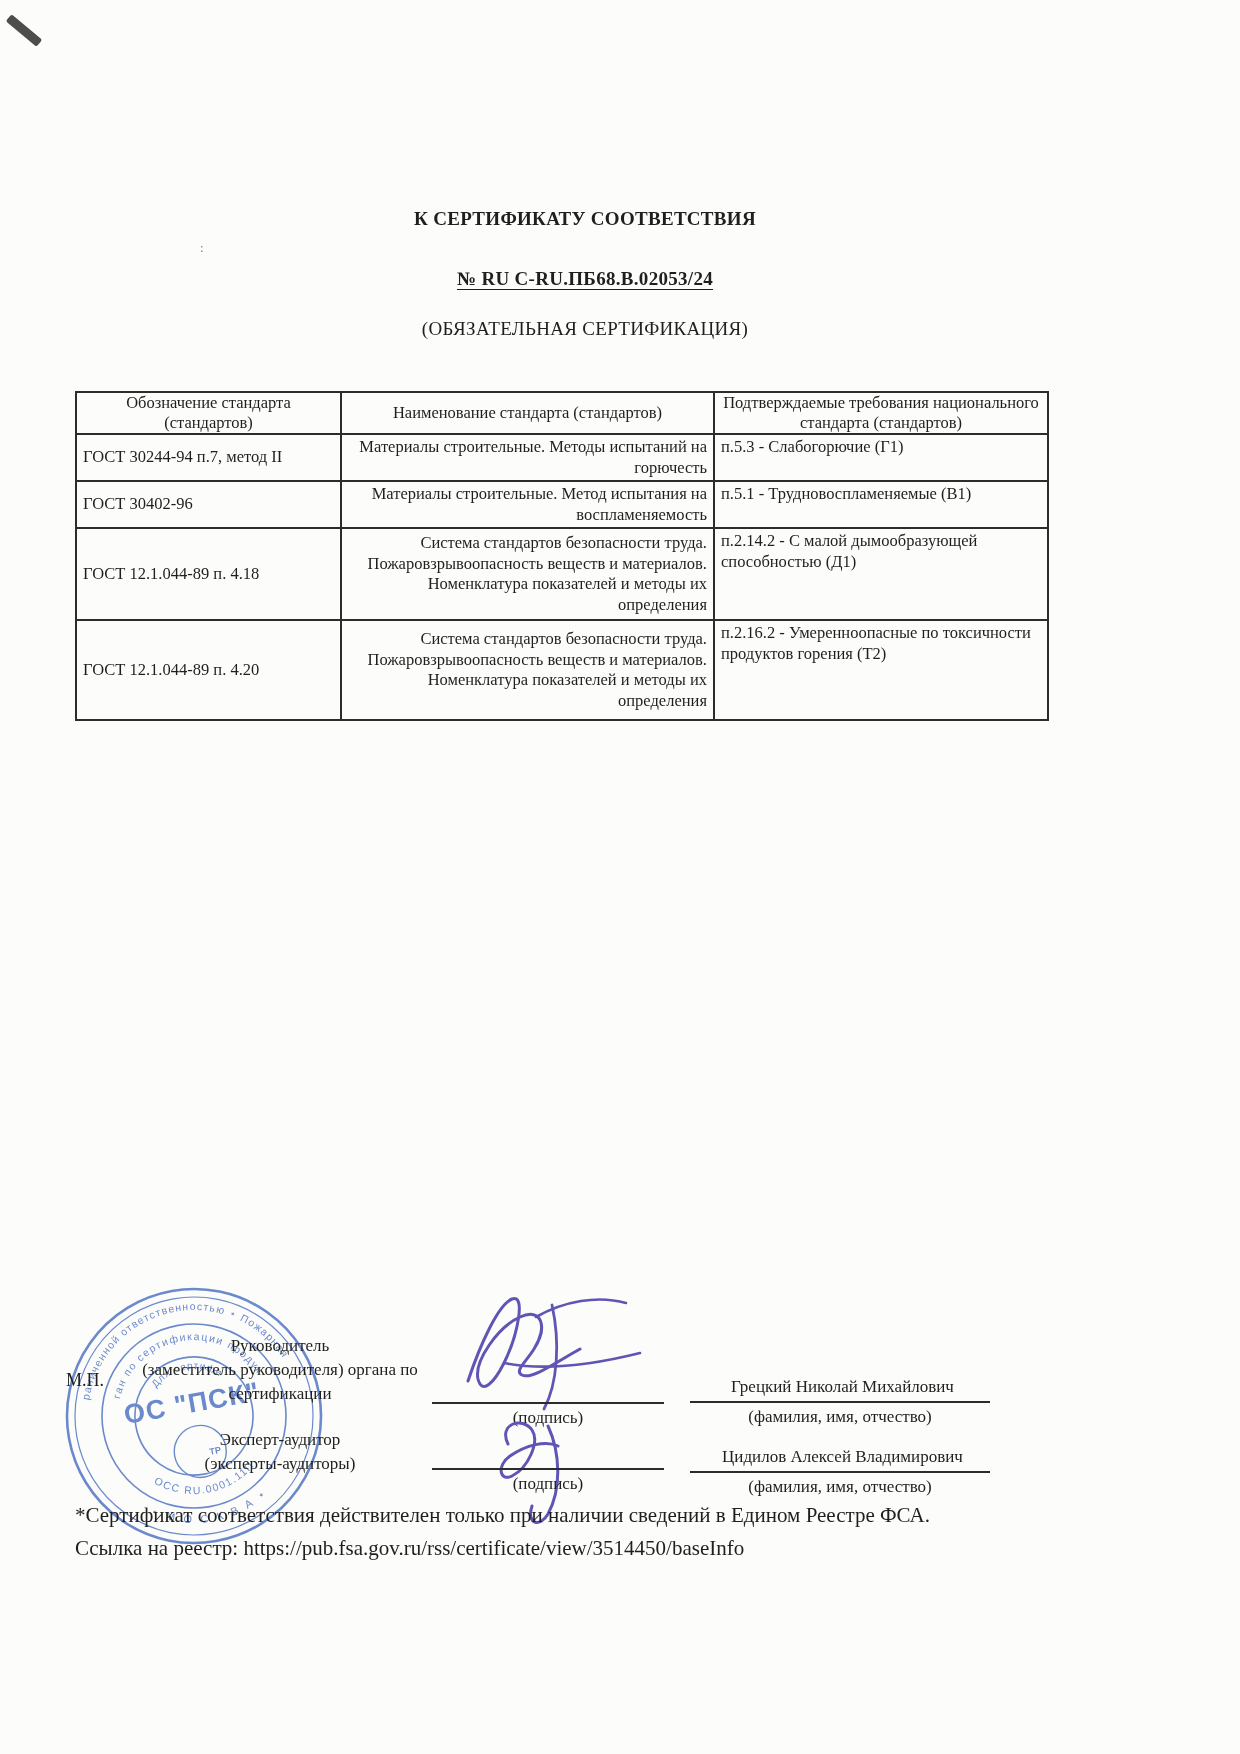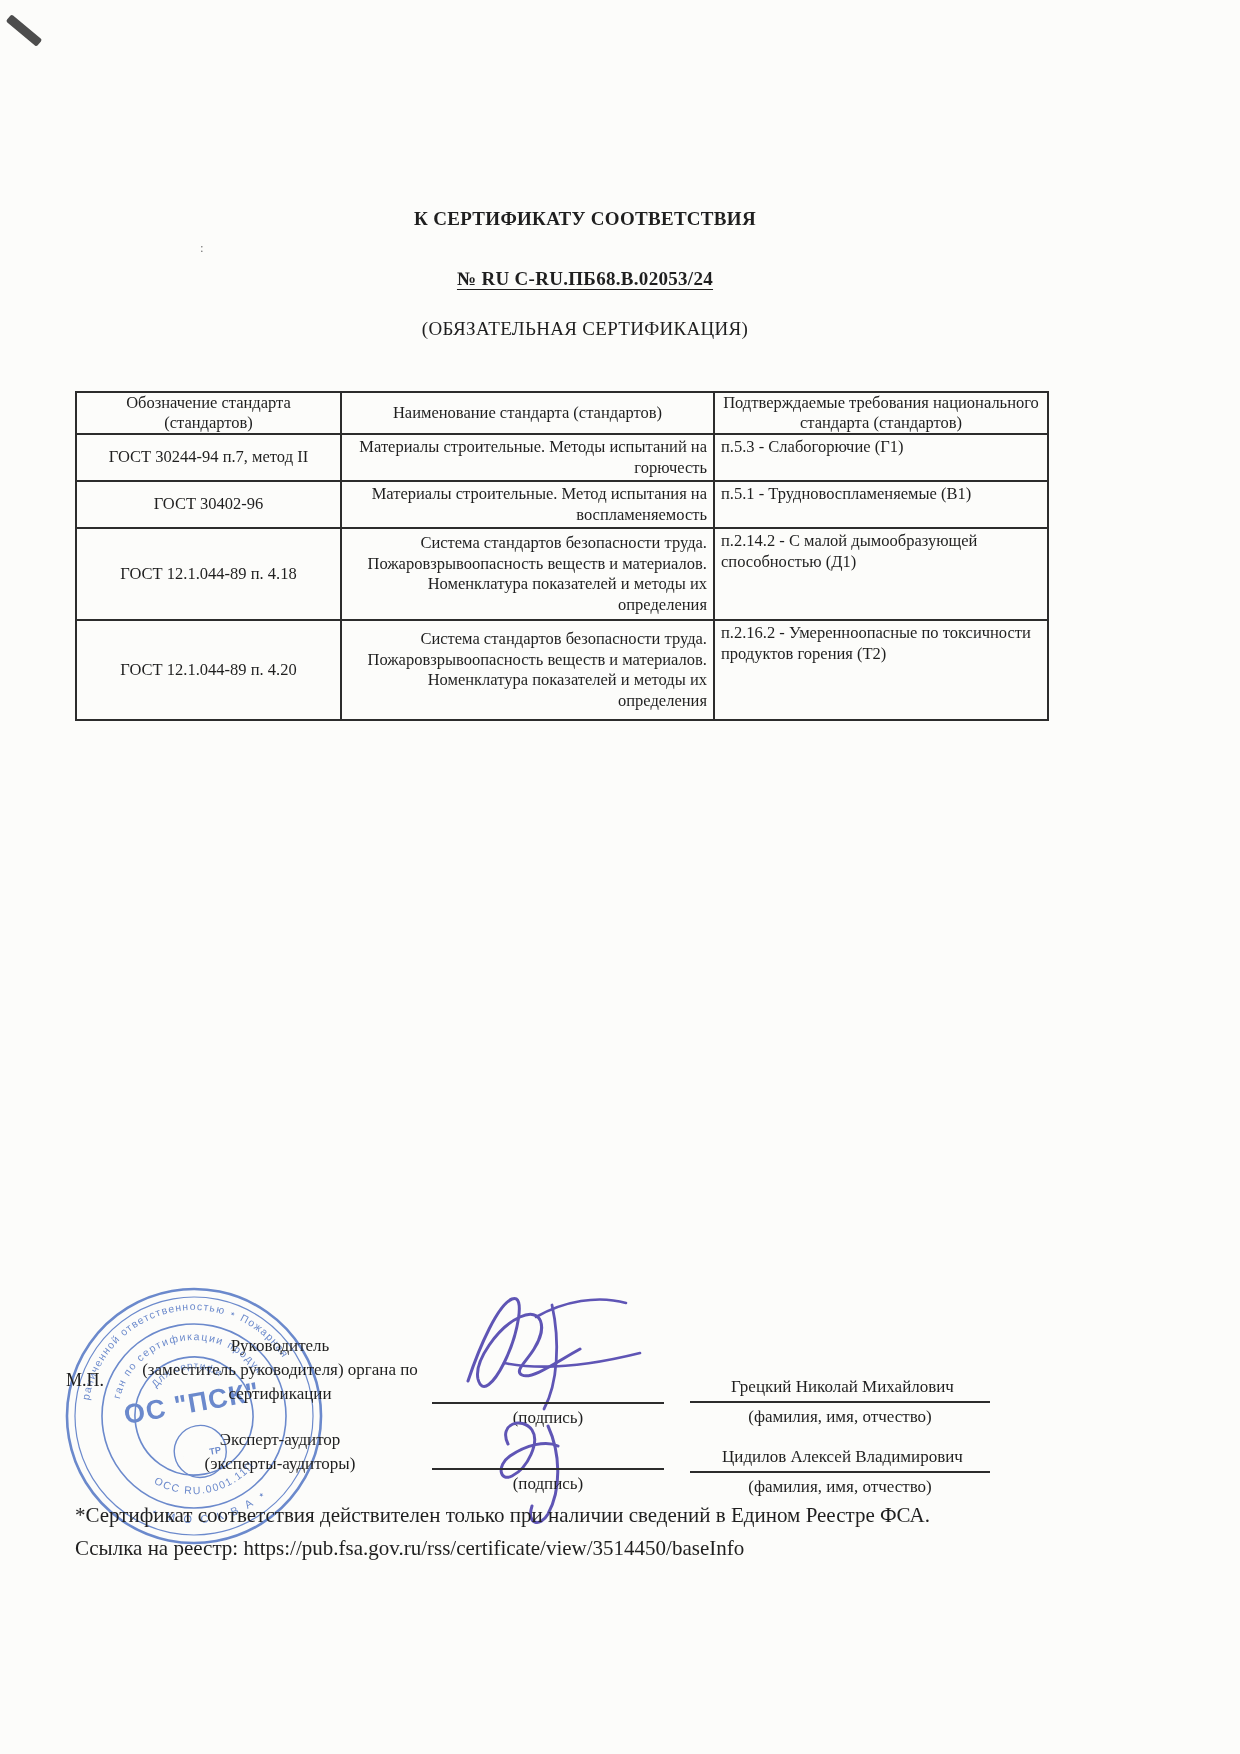--- a/index.html
+++ b/index.html
@@ -24,21 +24,21 @@
   table.standards {
     position:absolute; left:75px; top:391px; width:972px;
     border-collapse:collapse; table-layout:fixed;
     font-size:16.5px; line-height:20.5px;
   }
   table.standards td, table.standards th {
     border:2px solid #2c2c2c; padding:2px 6px;
     font-weight:normal;
   }
   table.standards th { text-align:center; vertical-align:middle; line-height:20px; padding:0 6px; }
-  td.c-designation { text-align:center; vertical-align:middle;border-radius:11px; }
+  td.c-designation { text-align:left; vertical-align:middle;border-radius:11px; }
   td.c-name { text-align:right; vertical-align:middle; }
   td.c-req  { text-align:left; vertical-align:top; padding:3px 8px; }
   .col1 { width:265px; } .col2 { width:373px; } .col3 { width:334px; }
 
   .sig-label { font-size:17px; line-height:24px; text-align:center; white-space:nowrap; }
   .rule { border-top:2px solid #2c2c2c; height:0; }
   .caption-small { font-size:17px; text-align:center; }
   .name-text { font-size:17px; text-align:center; white-space:nowrap; }
   .footer-text { font-size:21px; }
 

